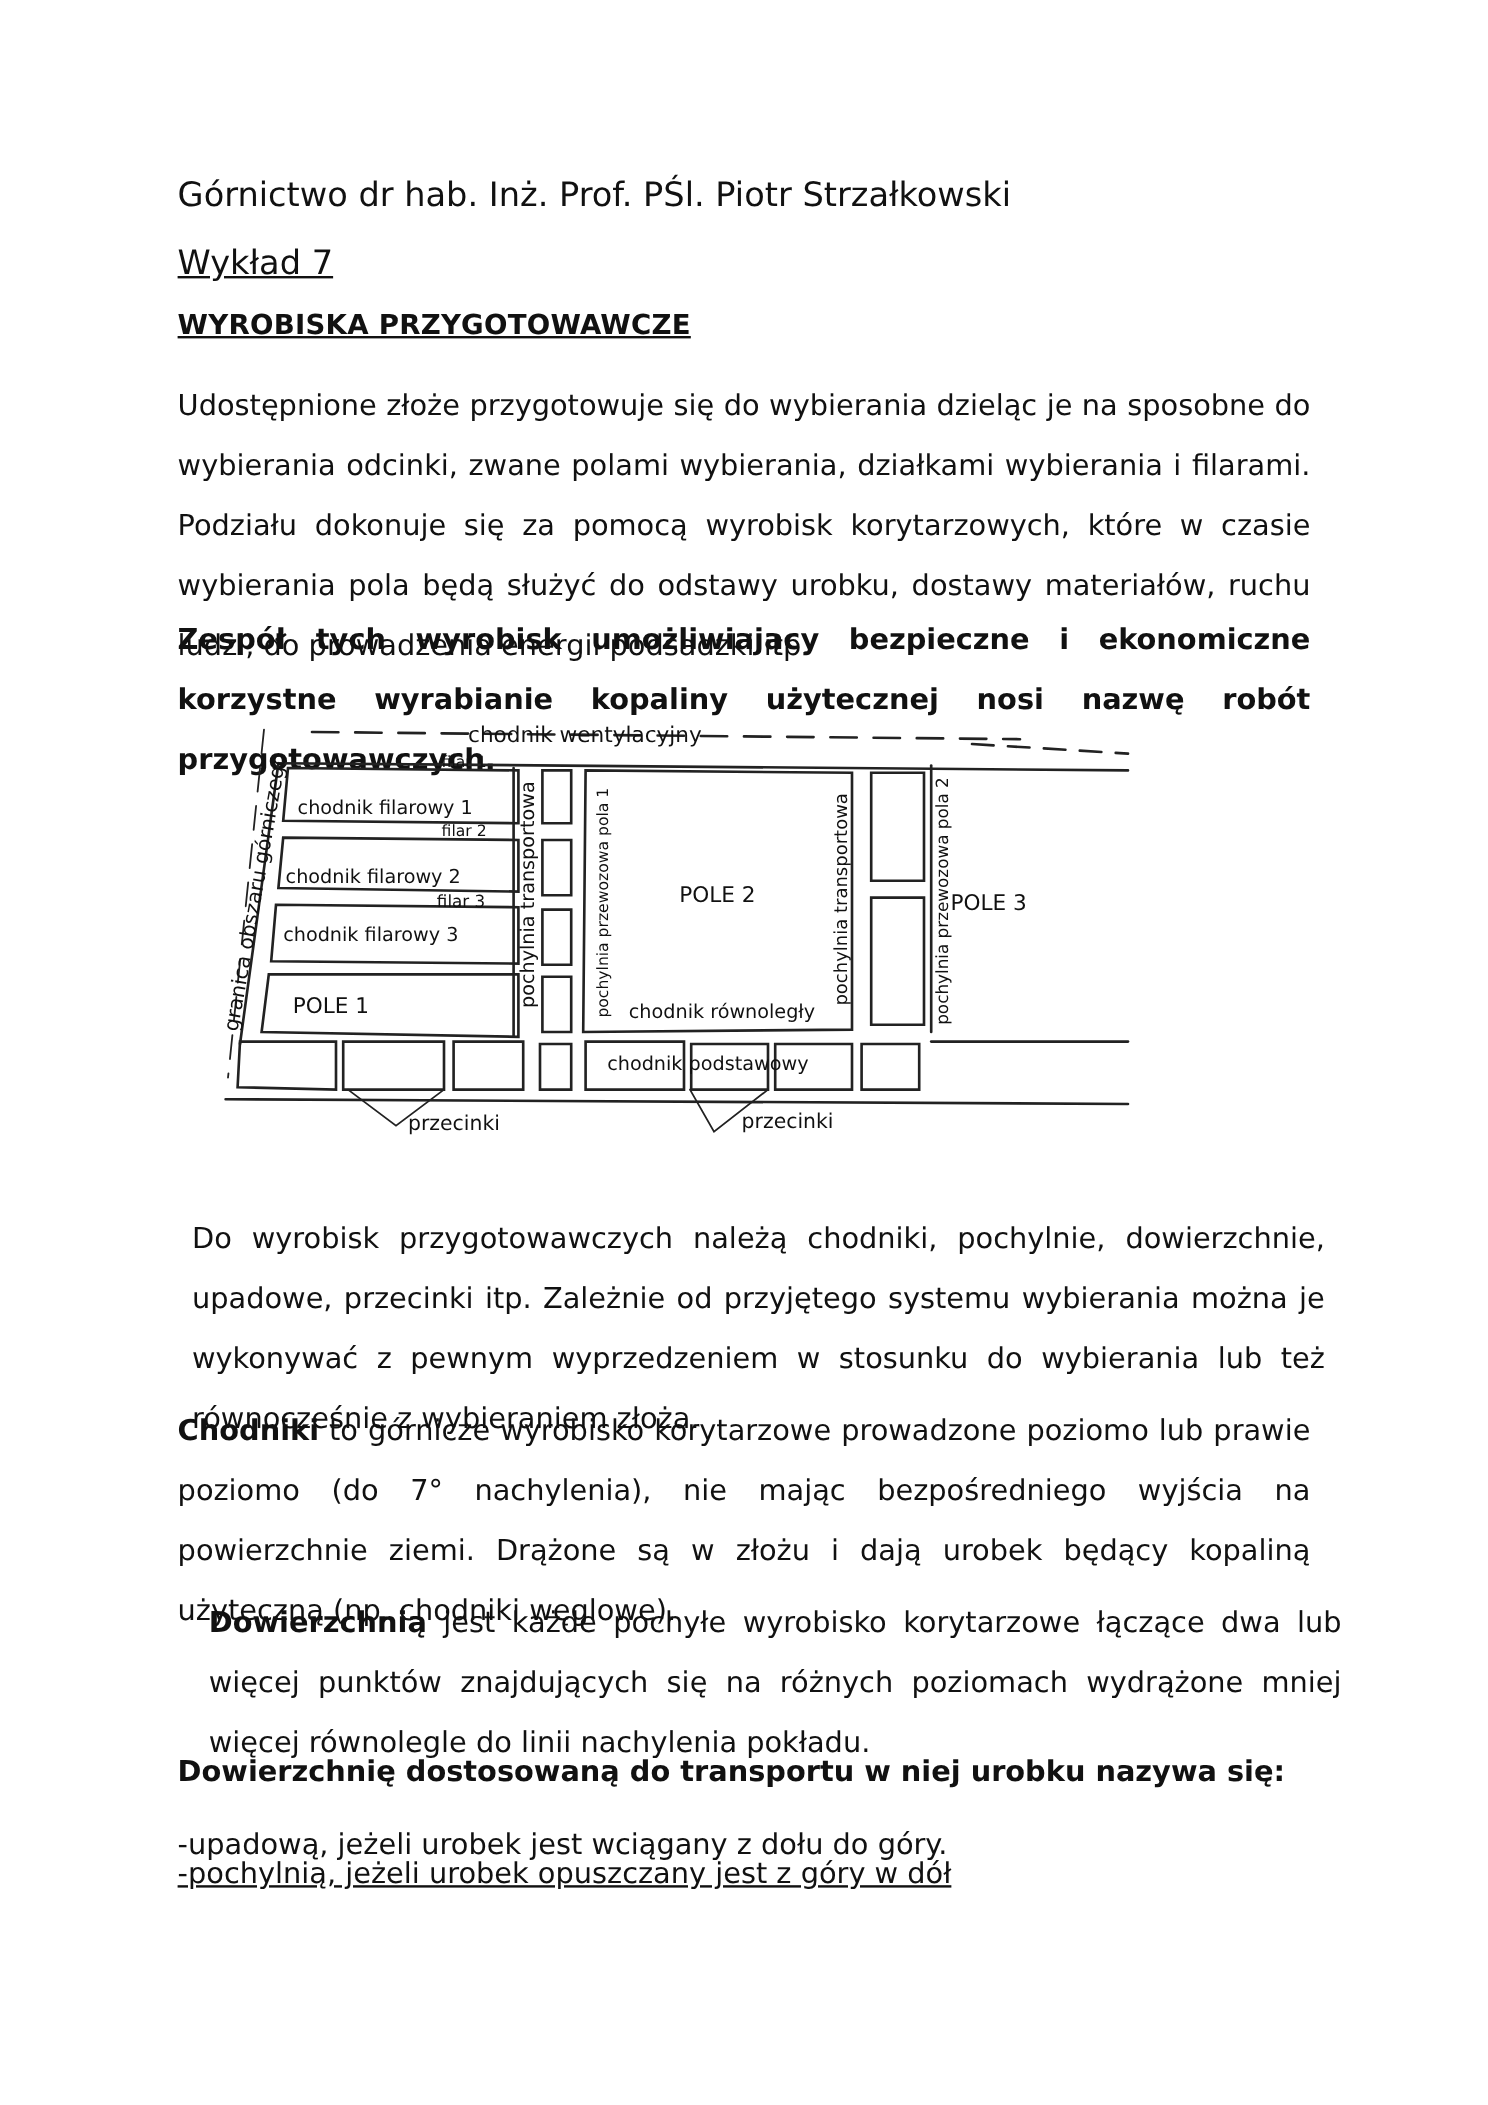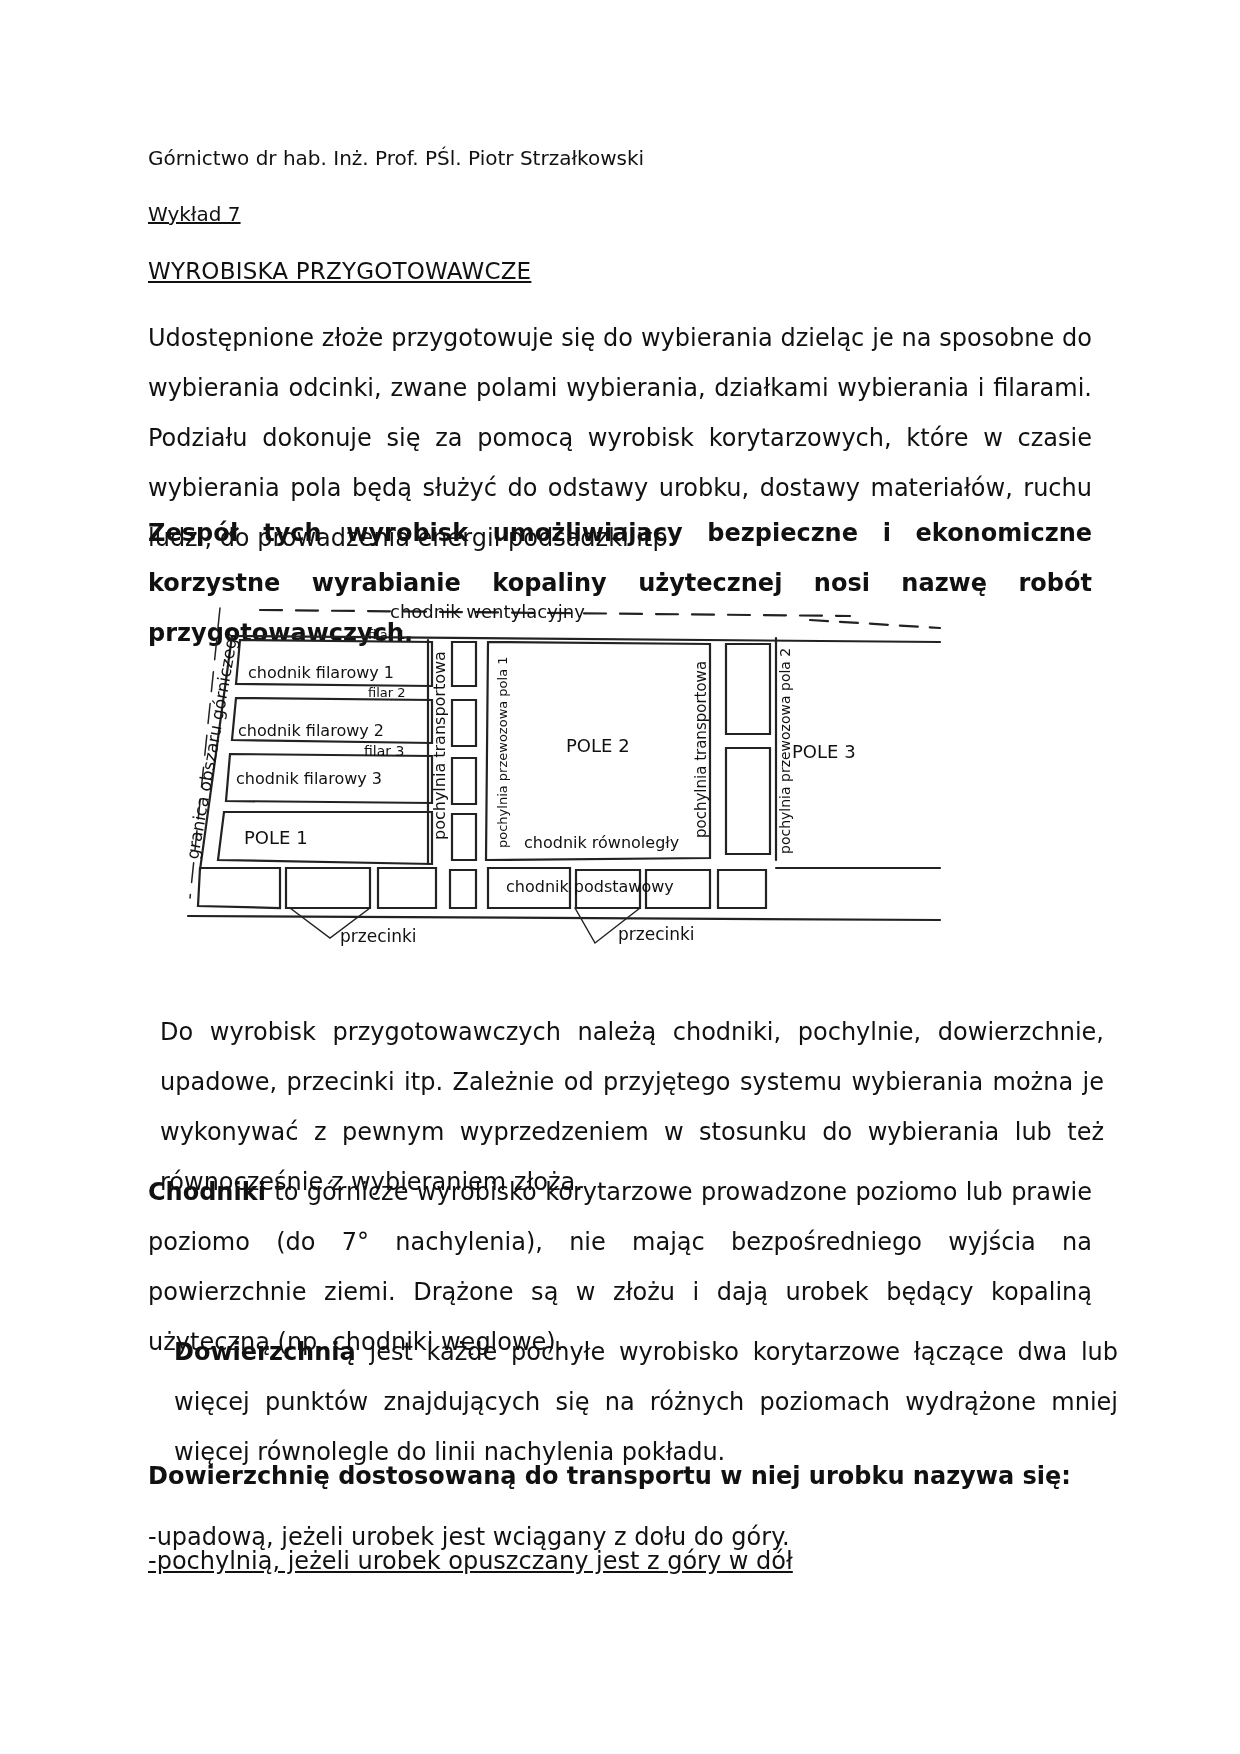--- a/index.html
+++ b/index.html
@@ -1,20 +1,20 @@
 <!DOCTYPE html>
 <html><head>
 <meta charset="utf-8">
 <style>
   html, body { margin: 0; padding: 0; background: #ffffff; }
   body { width: 1240px; height: 1754px; position: relative; overflow: hidden;
          font-family: "DejaVu Sans", sans-serif; color: #111; }
   .p { font-size: 24px; line-height: 50px; margin: 0; text-align: justify; }
-  .hdr { position: absolute; left: 148px; font-size: 20px; }
-  .title { position: absolute; left: 148px; top: 258px; font-size: 23px; font-weight: normal;
+  .hdr { position: absolute; left: 148px; font-size: 28px; }
+  .title { position: absolute; left: 148px; top: 258px; font-size: 23px; font-weight: bold;
            text-decoration: underline; letter-spacing: 0.2px; }
   .block { position: absolute; left: 148px; width: 944px; }
   .diagram { position: absolute; left: 170px; top: 598px; width: 780px; height: 380px; }
   .diagram svg { width: 100%; height: 100%; }
   .dl { font-family: "DejaVu Sans", sans-serif; fill: #111; }
   b { font-weight: bold; }
 </style>
 </head>
 <body>
 

